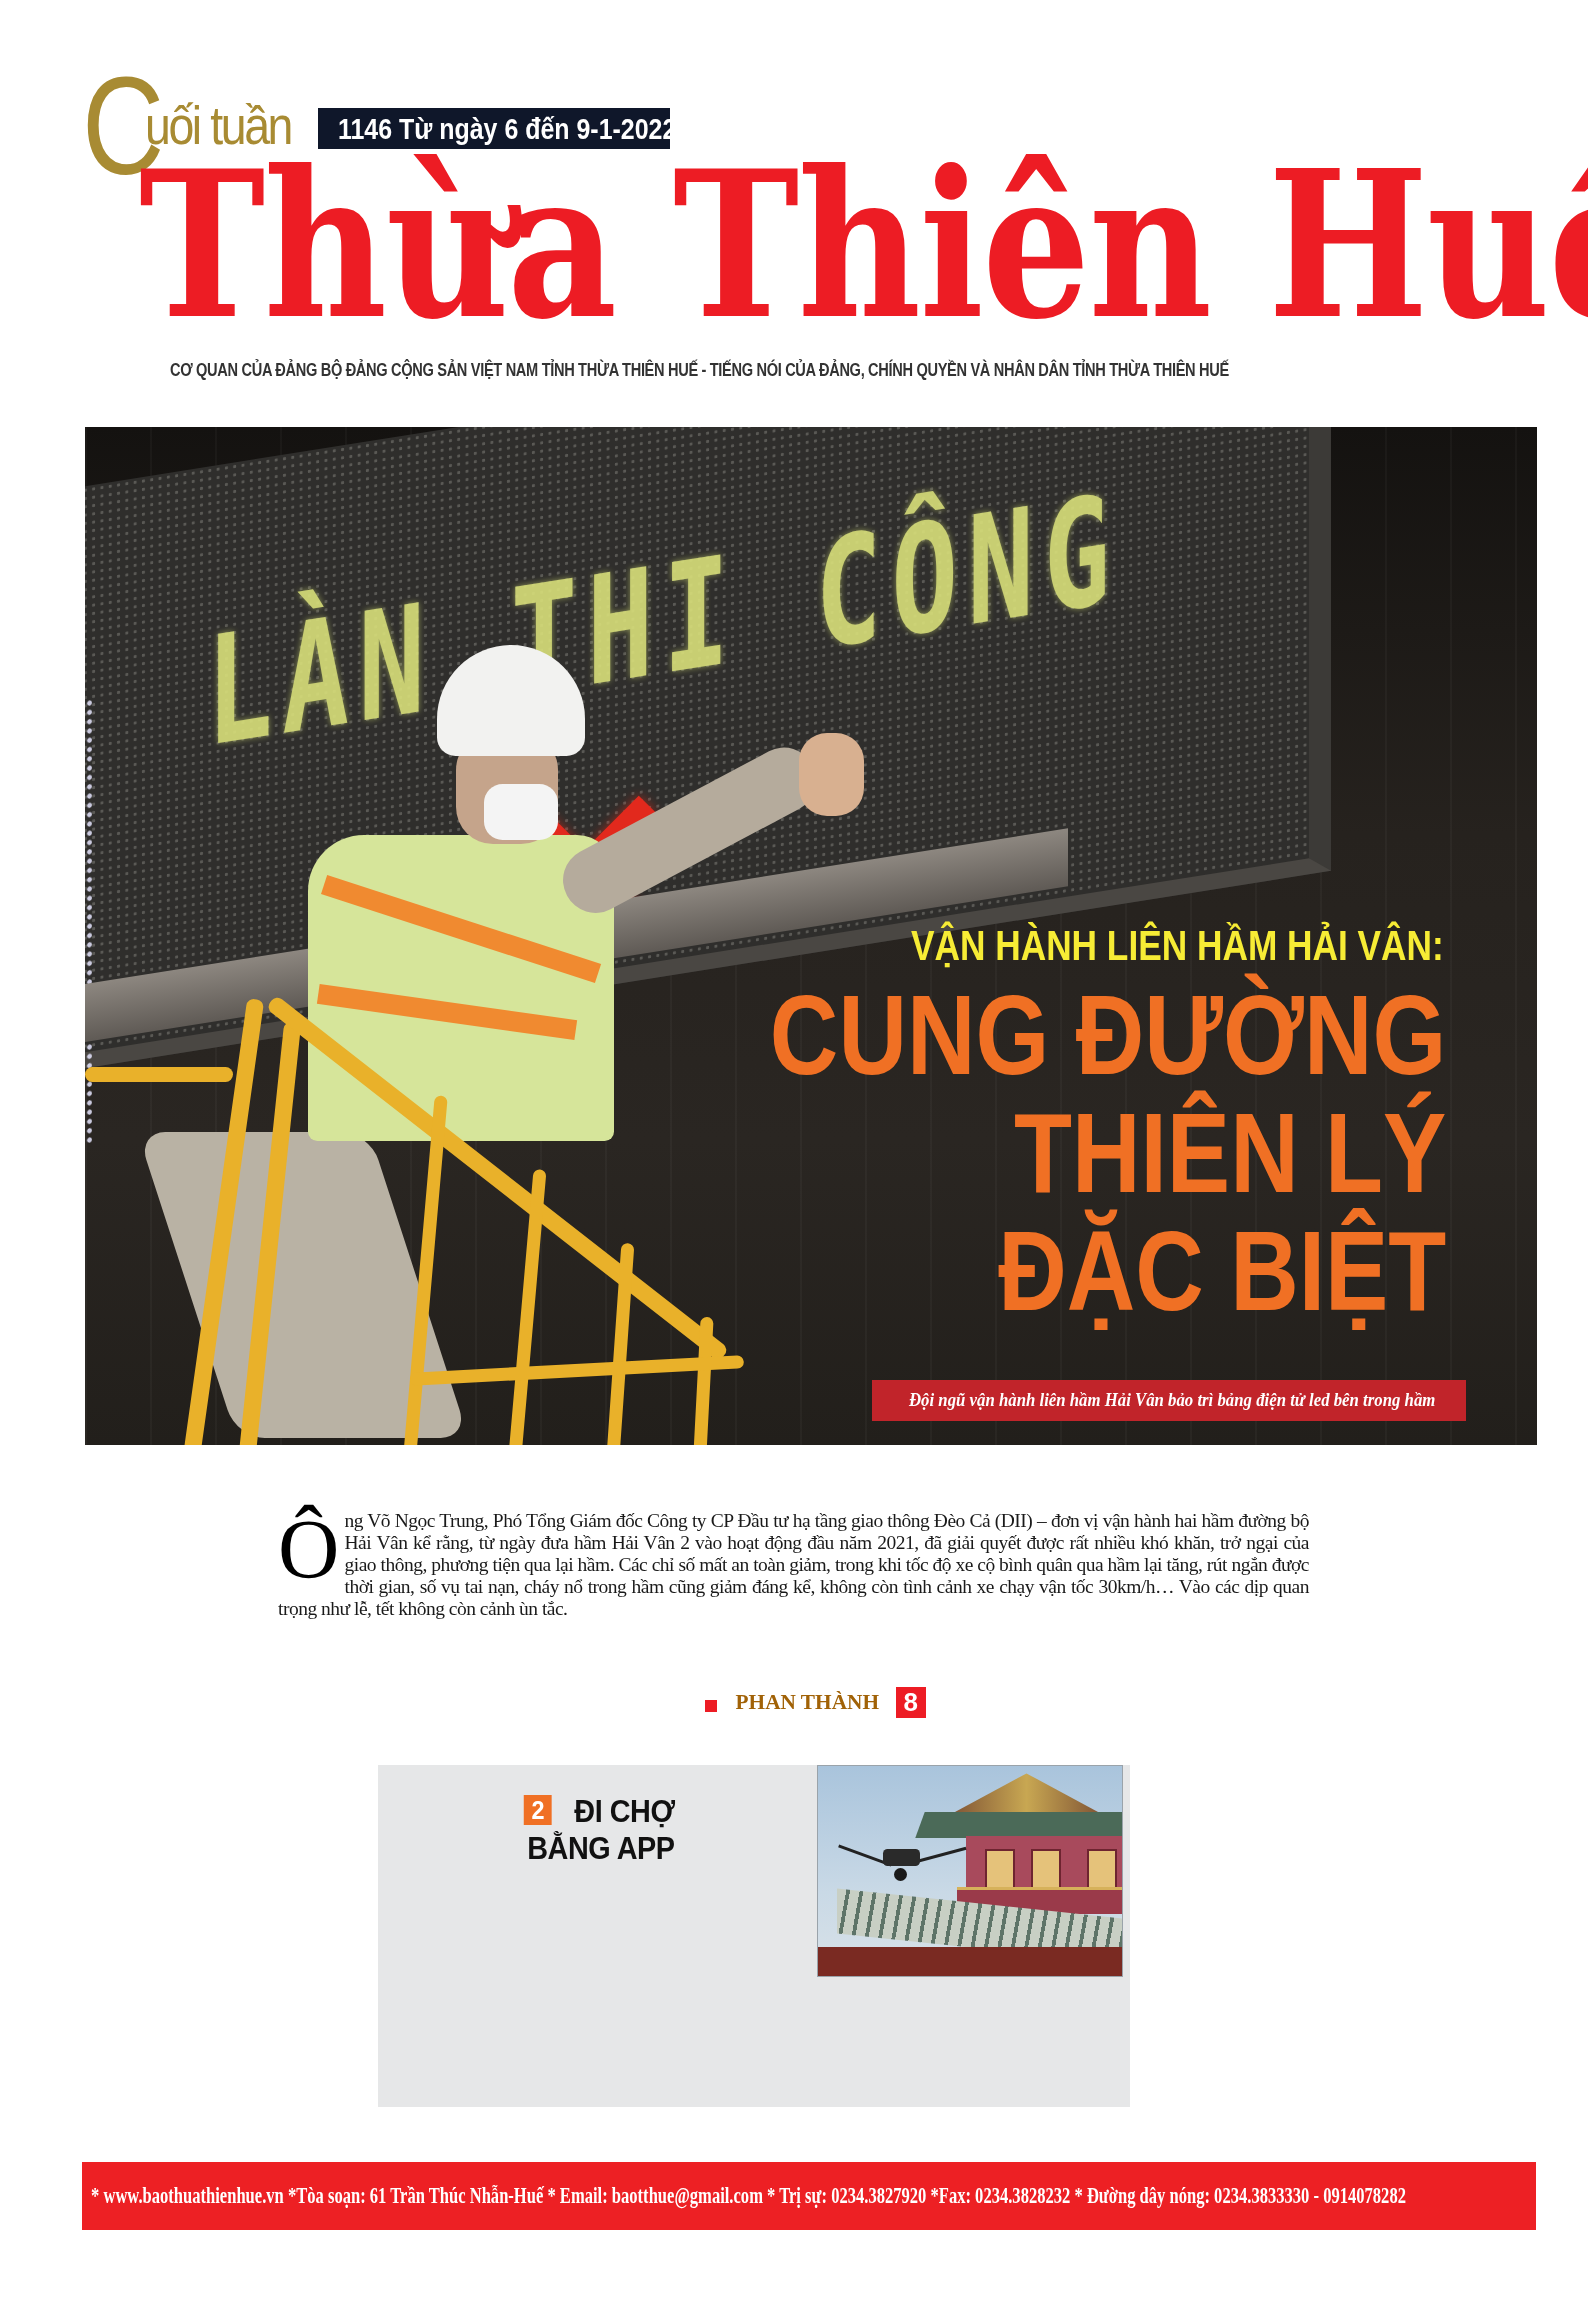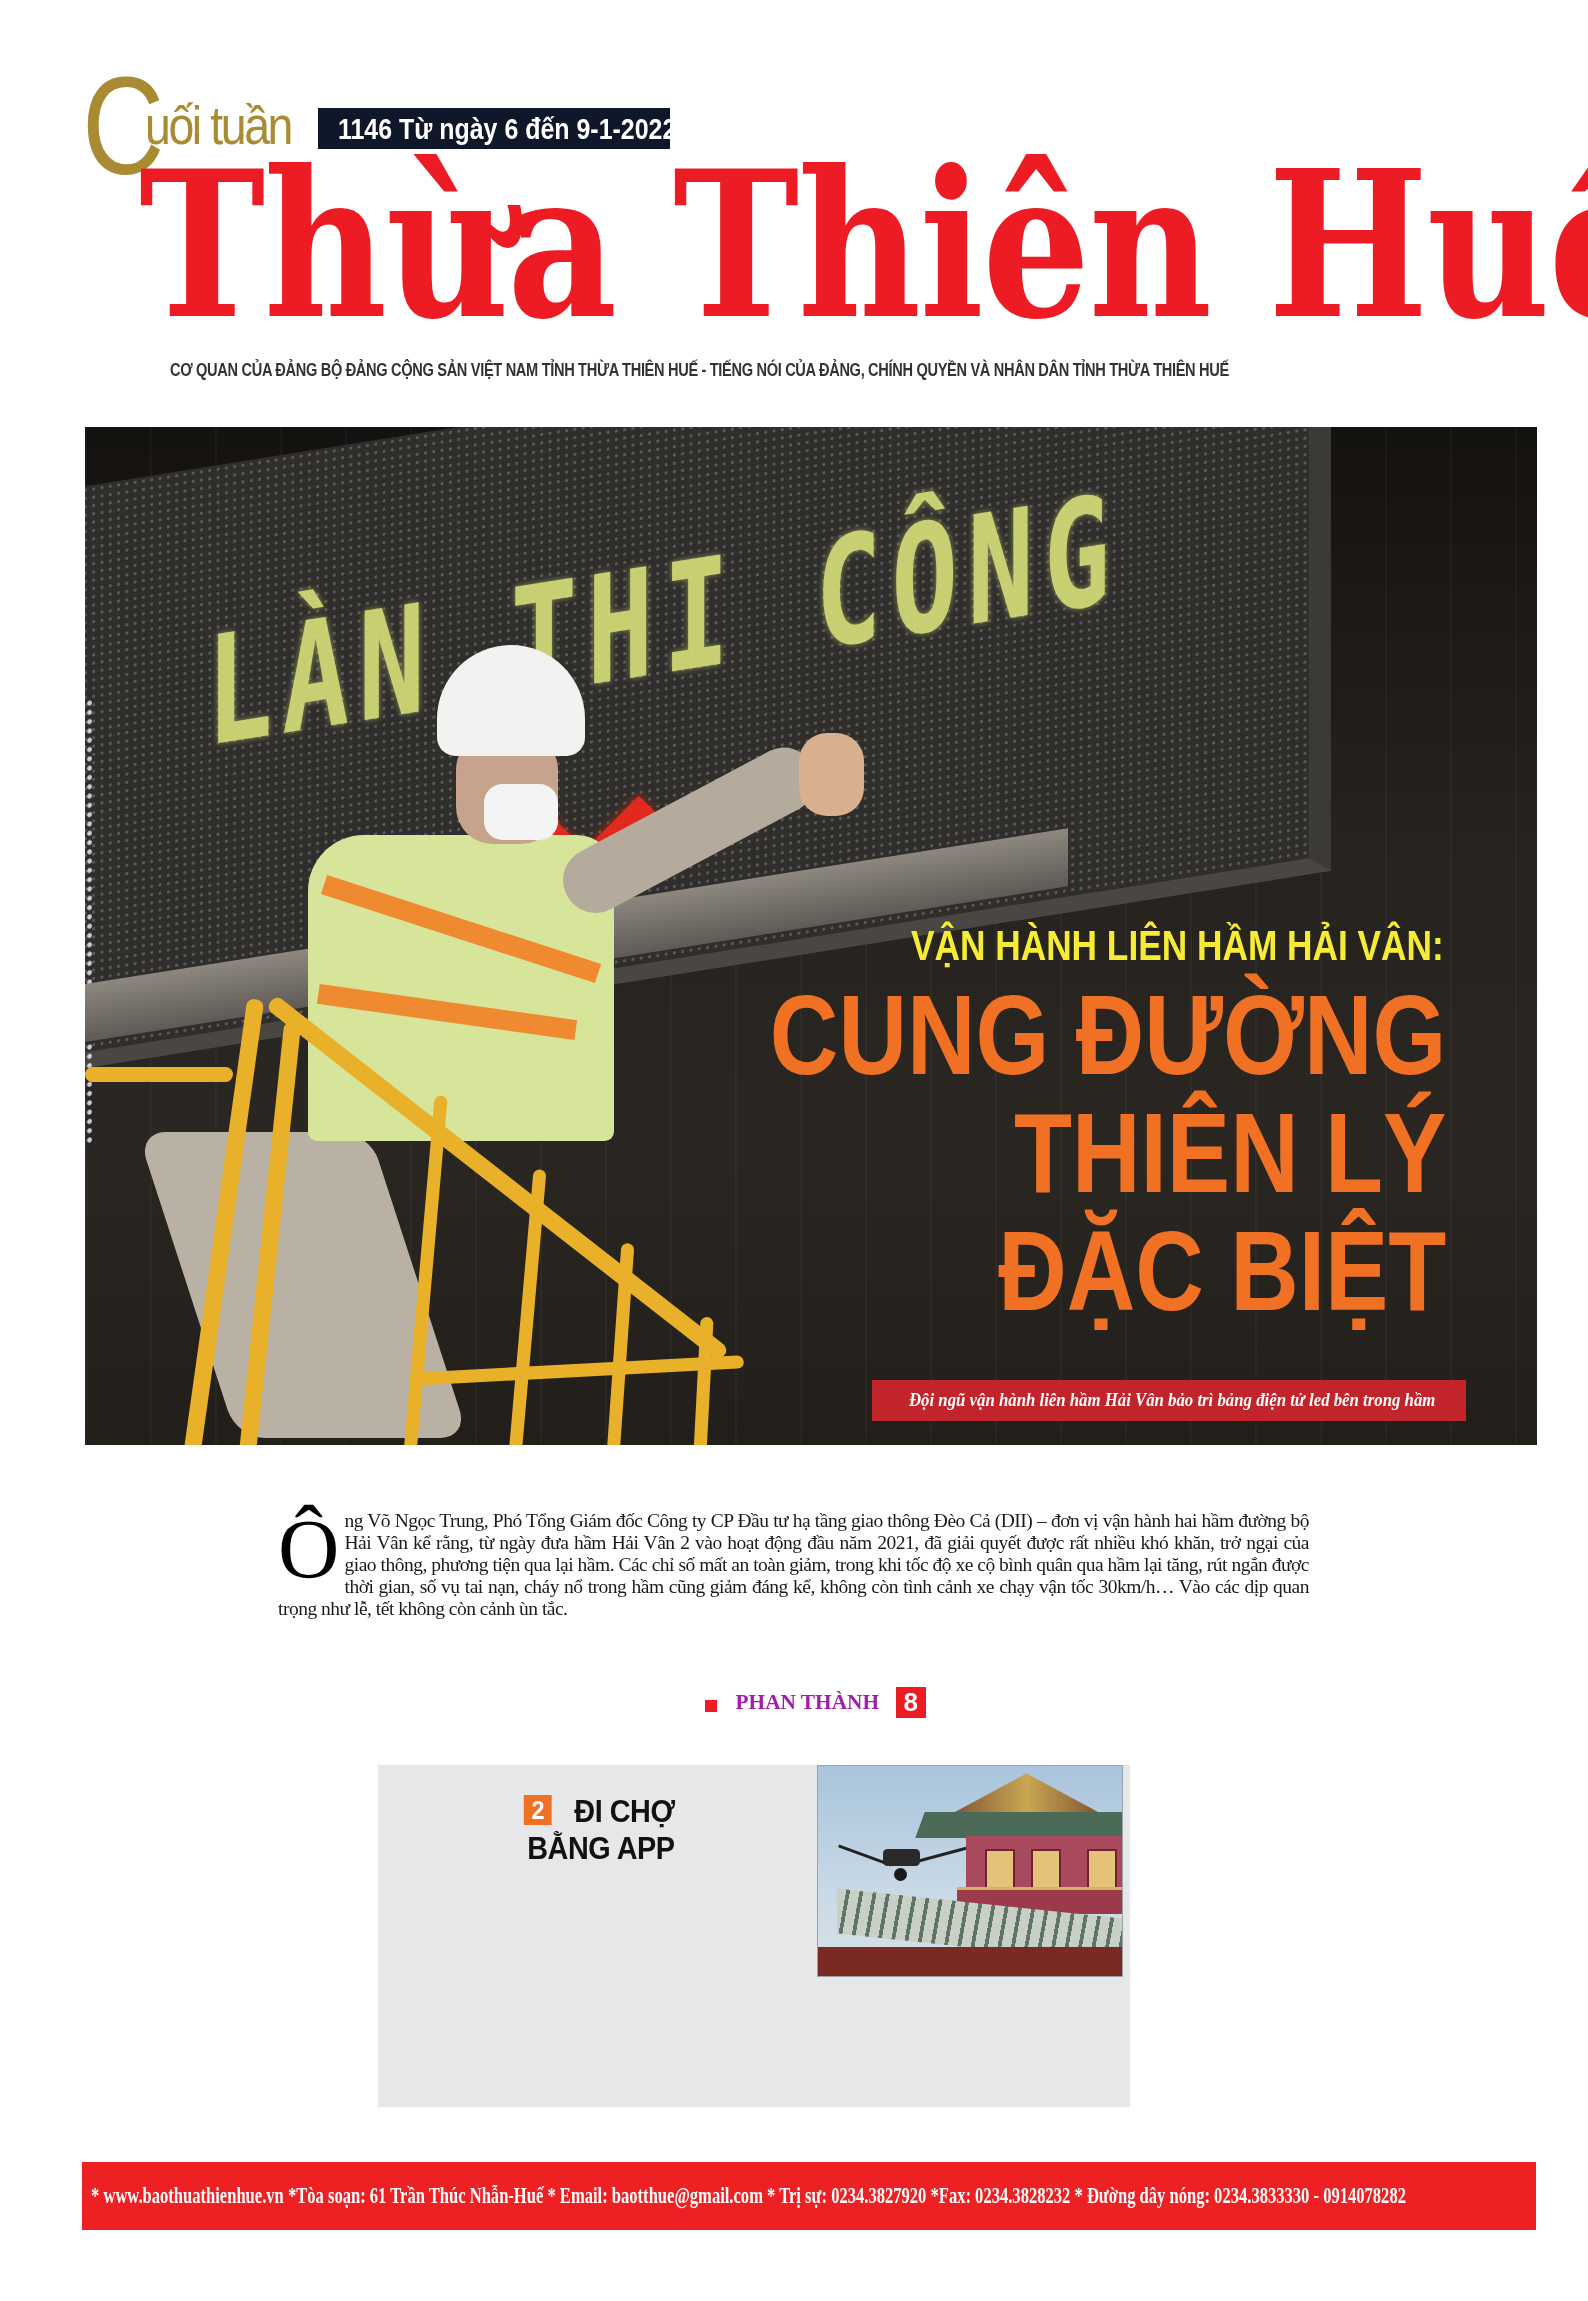--- a/index.html
+++ b/index.html
@@ -42,21 +42,21 @@
   .kicker { right:93px; top:918px; font-size:43px; font-weight:700; color:#f7ec35; white-space:nowrap; transform:scaleX(0.82); transform-origin:right top; line-height:52px; }
   .headline { right:91px; top:976px; text-align:right; font-size:113px; font-weight:700; color:#f07024; line-height:118px; white-space:nowrap; transform:scaleX(0.84); transform-origin:right top; }
   .caption-bar { left:872px; top:1380px; width:594px; height:41px; background:#c1242a; }
   .caption-text { position:absolute; left:37px; top:8.3px; font-family:"Liberation Serif", serif; font-style:italic; font-weight:700; font-size:19.5px; color:#ffffff; white-space:nowrap; transform:scaleX(0.86); transform-origin:left top; line-height:24px; }
 
   
   .lede { left:278px; top:1510px; width:1031px; font-family:"Liberation Serif", serif; font-size:19.5px; line-height:22px; color:#1a1a1a; text-align:justify; letter-spacing:-0.5px; }
   .dropcap { float:left; font-family:"Liberation Serif", serif; font-size:85px; line-height:65px; padding-top:7.4px; margin-right:5.6px; color:#000; }
   .byline { left:705px; top:1686px; height:32px; display:flex; align-items:center; }
   .byline-bullet { width:12px; height:12px; background:#ed1c24; margin-right:18.6px; margin-top:7.4px; }
-  .byline-name { font-family:"Liberation Serif", serif; font-weight:700; font-size:21.3px; color:#a21caf; letter-spacing:0px; }
+  .byline-name { font-family:"Liberation Serif", serif; font-weight:700; font-size:21.3px; color:#a16207; letter-spacing:0px; }
   .page-badge { margin-left:16.7px; width:30px; height:31px; background:#ed1c24; color:#fff; font-weight:700; font-size:26px; line-height:31px; text-align:center; }
 
   
   .teaser { left:378px; top:1765px; width:752px; height:342px; background:#e6e7e8; }
   .teaser-left { position:absolute; right:455px; top:28px; text-align:right; }
   .tline { display:block; font-size:32px; font-weight:700; color:#111; line-height:37px; white-space:nowrap; letter-spacing:-0.5px; transform:scaleX(0.9); transform-origin:right top; }
   .obadge { display:inline-block; width:31px; height:30px; background:#f07024; color:#fff; font-size:26px; line-height:30px; text-align:center; vertical-align:top; margin-top:1.9px; }
   .thumb { position:absolute; left:439px; top:0px; width:304px; height:210px; overflow:hidden; background:linear-gradient(180deg,#a9c4dc 0%, #c9d9e6 60%, #d9e2e8 100%); border:0.9px solid #9aa3aa; }
   .roof-top { position:absolute; left:111px; top:7.4px; width:195px; height:42px; background:linear-gradient(90deg,#6a3b2c,#c8a752,#6a3b2c); clip-path:polygon(10% 100%, 50% 0, 90% 100%); }
   .eave1 { position:absolute; left:102px; top:46px; width:223px; height:26px; background:#4b6a58; transform:skewX(-20deg); }

